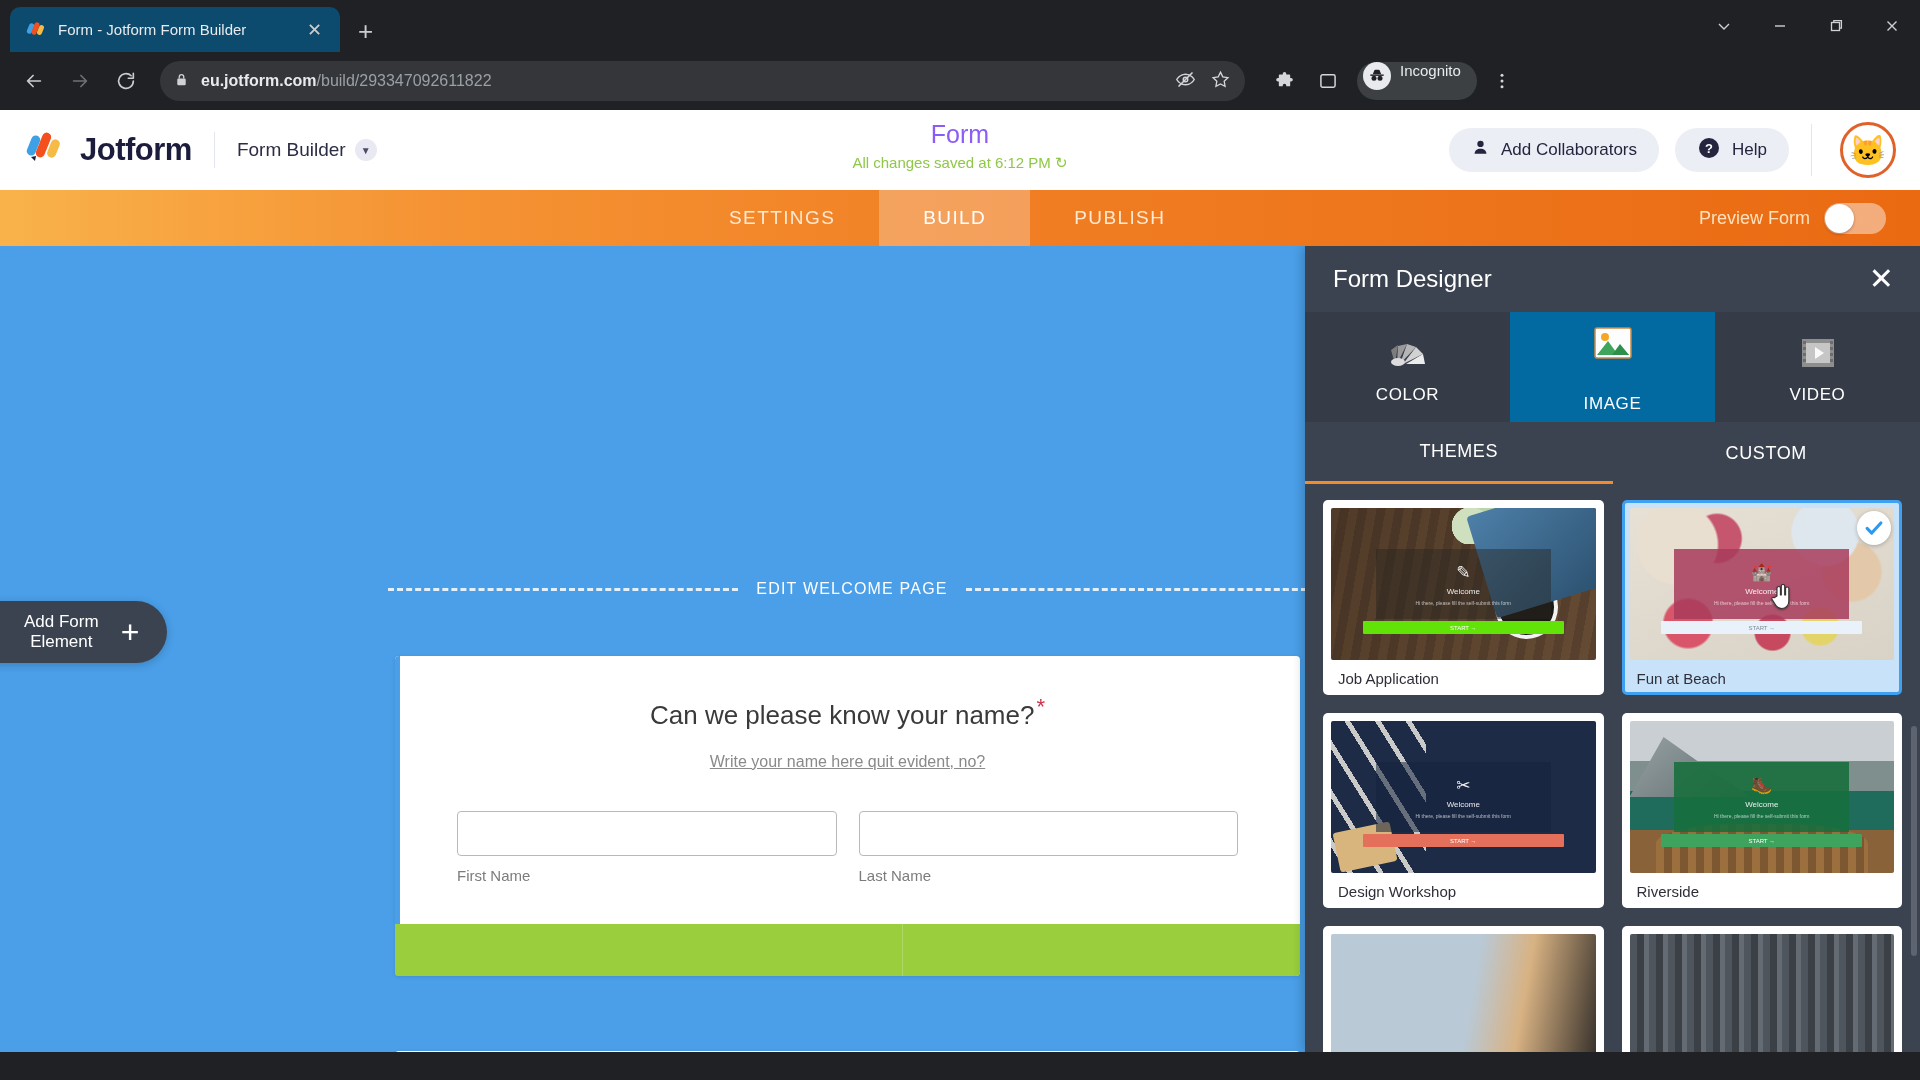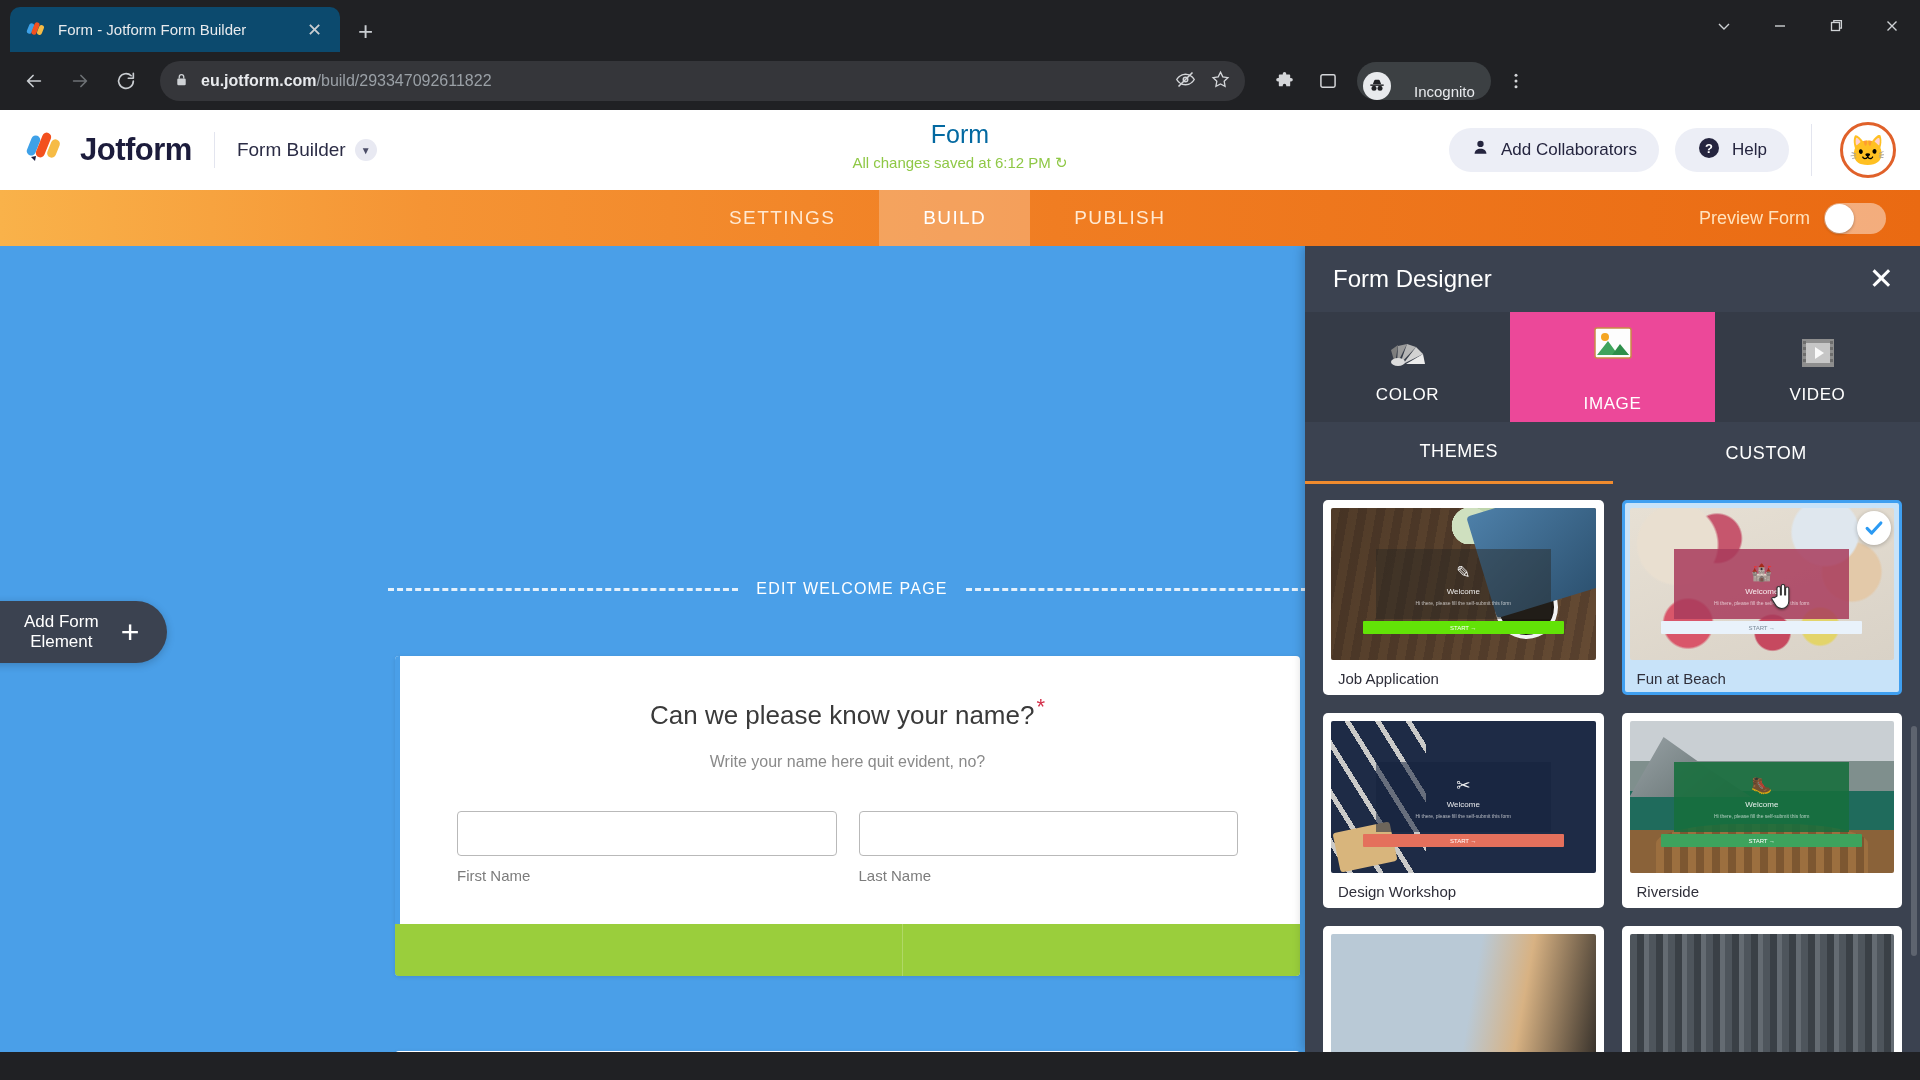--- a/index.html
+++ b/index.html
@@ -53,21 +53,21 @@
   }
   .omnibox-url { font-size: 16px; color: #9aa0a6; white-space: nowrap; }
   .omnibox-url b { color: #e8eaed; font-weight: 600; }
   .omni-right { display: flex; align-items: center; gap: 14px; margin-left: auto; }
   .tb-icons { display: flex; align-items: center; gap: 6px; margin-left: 6px; }
   .tb-icon {
     width: 38px; height: 38px; display: flex; align-items: center;
     justify-content: center; color: #d4d6d9;
   }
   .incognito-chip {
-    display: flex; align-items: flex-end; gap: 23px; background: #3c4043;
+    display: flex; align-items: flex-start; gap: 9px; background: #3c4043;
     border-radius: 20px; height: 38px; padding: 0 16px 0 6px; margin-left: 4px;
   }
   .incognito-badge {
     width: 28px; height: 28px; border-radius: 50%; background: #e8eaed;
     display: flex; align-items: center; justify-content: center;
   }
   .incognito-label { color: #e8eaed; font-size: 15px; }
 
   
   .jf-header {
@@ -83,21 +83,21 @@
   }
   .jf-chevron {
     width: 22px; height: 22px; border-radius: 50%; background: #e8e9f2;
     display: flex; align-items: center; justify-content: center;
     font-size: 10px; color: #4b4d68;
   }
   .jf-center {
     position: absolute; left: 50%; transform: translateX(-50%);
     text-align: center; top: 10px;
   }
-  .jf-form-title { font-size: 25px; color: #0369a1; font-weight: 400; text-align: center; }
+  .jf-form-title { font-size: 25px; color: #8b5cf6; font-weight: 400; text-align: center; }
   .jf-saved { font-size: 15px; color: #8fc846; margin-top: 5px; }
   .jf-right {
     margin-left: auto; display: flex; align-items: center; gap: 16px; padding-right: 0;
   }
   .jf-pill {
     display: flex; align-items: center; gap: 11px; background: #eceef6;
     border-radius: 22px; height: 44px; padding: 0 22px;
     font-size: 17px; color: #25253f; font-weight: 500;
   }
   .jf-avatar-sep { width: 1px; height: 52px; background: #e3e5ef; margin: 0 12px 0 6px; }
@@ -172,21 +172,21 @@
     box-shadow: 0 1px 4px rgba(0,0,0,0.1);
   }
   #card-name { top: 410px; height: 320px; }
   #card-email { top: 805px; height: 320px; }
   .card-inner { padding: 38px 62px 0 62px; }
   .card-title {
     text-align: center; font-size: 26px; color: #3a3a3a; font-weight: 400;
   }
   .req-star { color: #d4304a; font-size: 22px; vertical-align: super; margin-left: 2px;}
   .card-sub {
-    text-align: center; font-size: 16px; color: #8a8a8a; margin-top: 22px;
+    text-align: center; font-size: 16px; color: #8a8a8a; margin-top: 22px; text-decoration: underline;
   }
   .field-row { display: flex; gap: 22px; margin-top: 40px; }
   .field { flex: 1; }
   .field-input {
     width: 100%; height: 45px; border: 1px solid #b9b9b9;
     border-radius: 4px; background: #fff;
   }
   .field-label { font-size: 15px; color: #7c7c7c; margin-top: 11px; }
   .card-green-bar {
     position: absolute; left: 0; right: 0; bottom: 0;
@@ -213,21 +213,21 @@
   .designer-title { color: #fff; font-size: 24px; font-weight: 400; }
   .designer-close {
     margin-left: auto; color: #fff; font-size: 30px; font-weight: 300; line-height: 1;
   }
   .designer-tabs { display: flex; background: #353b47; flex: none; }
   .dtab {
     flex: 1; height: 110px; display: flex; flex-direction: column;
     align-items: center; justify-content: center; gap: 9px;
     color: #fff; font-size: 17px; letter-spacing: 0.6px;
   }
-  .dtab.active { background: #ec4899; gap: 28px; }
+  .dtab.active { background: #0369a1; gap: 28px; }
   .dtab-icon { height: 46px; display: flex; align-items: center; justify-content: center; }
   .subtabs { display: flex; flex: none; background: #3b4250; }
   .subtab {
     flex: 1; height: 62px; display: flex; align-items: center;
     justify-content: center; color: #fff; font-size: 18px; letter-spacing: 0.6px;
   }
   .subtab.active { border-bottom: 3px solid #f08b2e; }
   .themes-grid {
     flex: 1; overflow: hidden; padding: 16px 18px 0 18px;
     display: grid; grid-template-columns: 1fr 1fr; gap: 18px;

